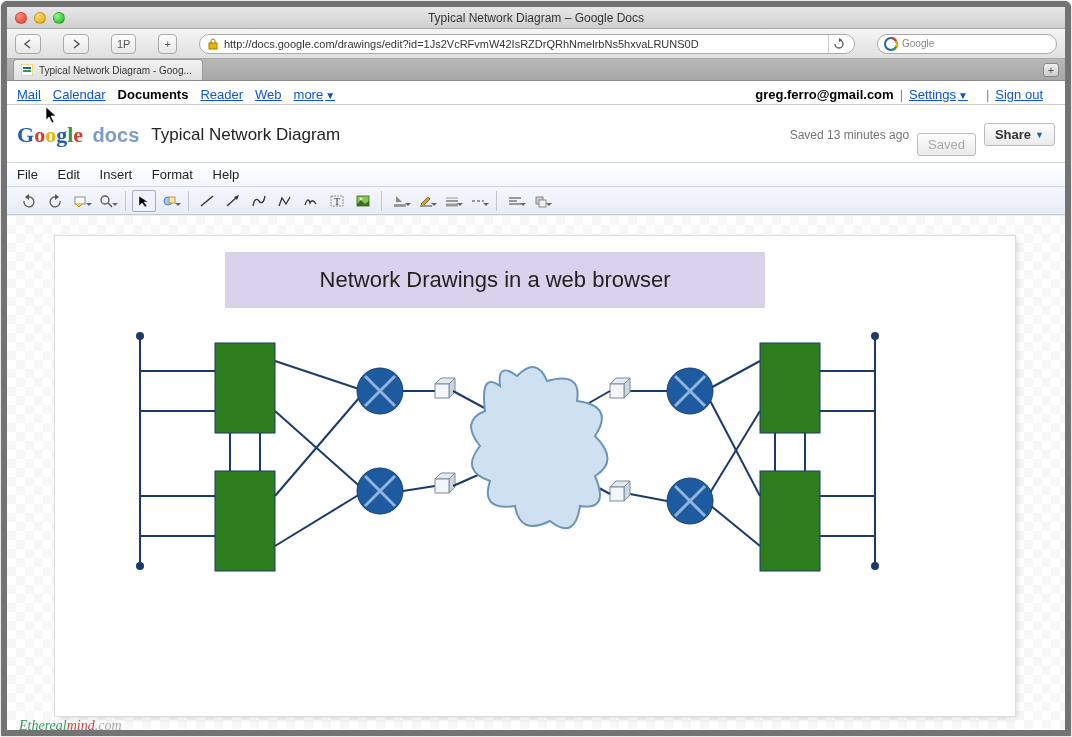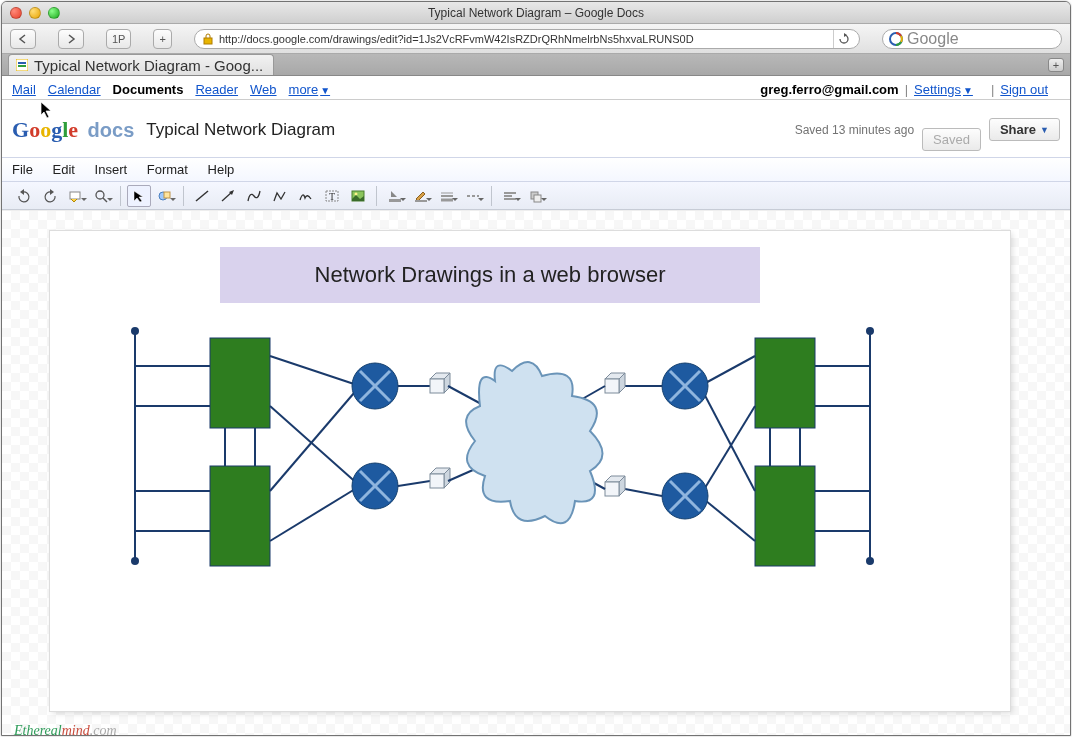--- a/index.html
+++ b/index.html
@@ -8,21 +8,21 @@
     font-family: "Lucida Grande", Arial, sans-serif;
     font-size: 13px;
     background: #fff;
     width: 1072px;
     height: 737px;
     overflow: hidden;
     position: relative;
   }
   
   .mac-window {
-    border: 1px solid #737373;
+    border: 6px solid #737373;
     border-radius: 6px 6px 0 0;
     width: 1070px;
     height: 735px;
     margin: 1px;
     box-shadow: 0 0 2px rgba(0,0,0,0.3);
     overflow: hidden;
     position: relative;
     background: #fff;
   }
   .titlebar {
@@ -94,21 +94,21 @@
   }
   .reload-btn {
     width: 20px; height: 20px; border-left: 1px solid #ccc;
     display: flex; align-items: center; justify-content: center;
     margin-left: 4px; color: #555;
   }
   .search-field {
     width: 180px; height: 20px;
     border: 1px solid #aaa; border-radius: 10px;
     background: #fff; display: flex; align-items: center;
-    padding: 0 6px; font-size: 16px; color: #888;
+    padding: 0 6px; font-size: 10px; color: #888;
   }
   .g-icon {
     width: 14px; height: 14px; margin-right: 4px; position: relative;
   }
   
   .tab-strip {
     height: 22px;
     background: linear-gradient(#b8b8b8,#a8a8a8);
     border-bottom: 1px solid #888;
     display: flex; align-items: flex-end;
@@ -116,21 +116,21 @@
     position: relative;
   }
   .tab {
     height: 21px;
     background: linear-gradient(#f2f2f2,#e0e0e0);
     border: 1px solid #999;
     border-bottom: none;
     border-radius: 4px 4px 0 0;
     padding: 0 10px 0 6px;
     display: flex; align-items: center;
-    font-size: 15px; color: #333;
+    font-size: 10px; color: #333;
     gap: 5px;
   }
   .tab-add {
     position: absolute; right: 6px; top: 4px;
     width: 16px; height: 14px;
     background: linear-gradient(#eee,#ccc);
     border: 1px solid #888; border-radius: 3px;
     font-size: 11px;
     display:flex;align-items:center;justify-content:center;color:#555;
   }

